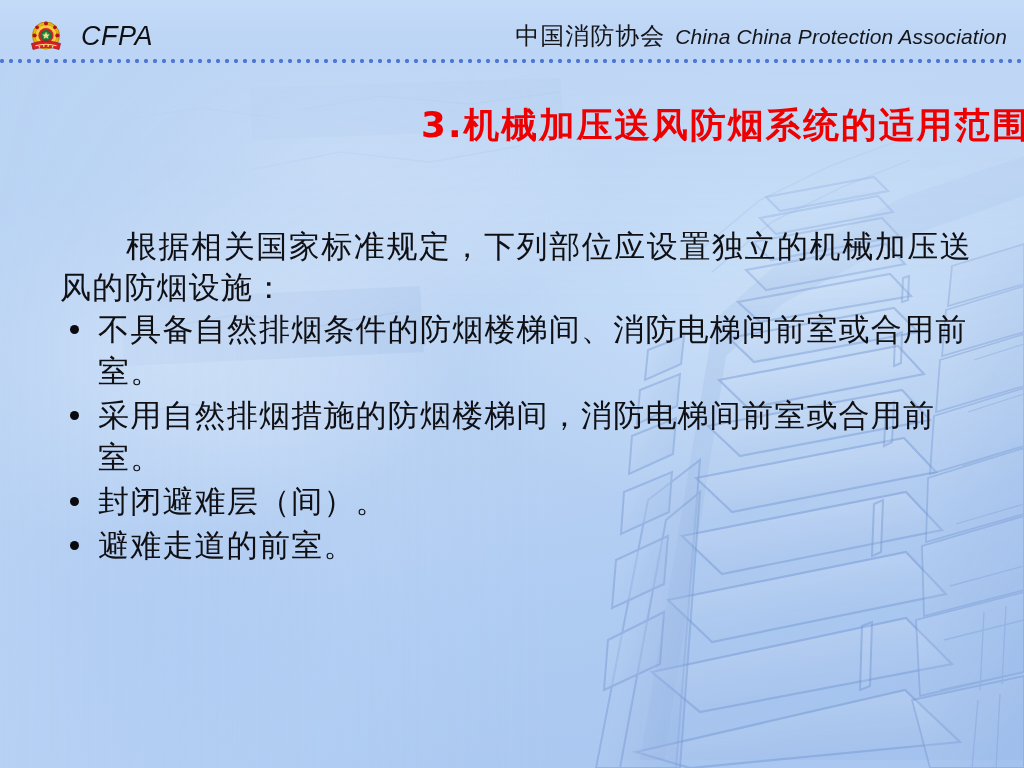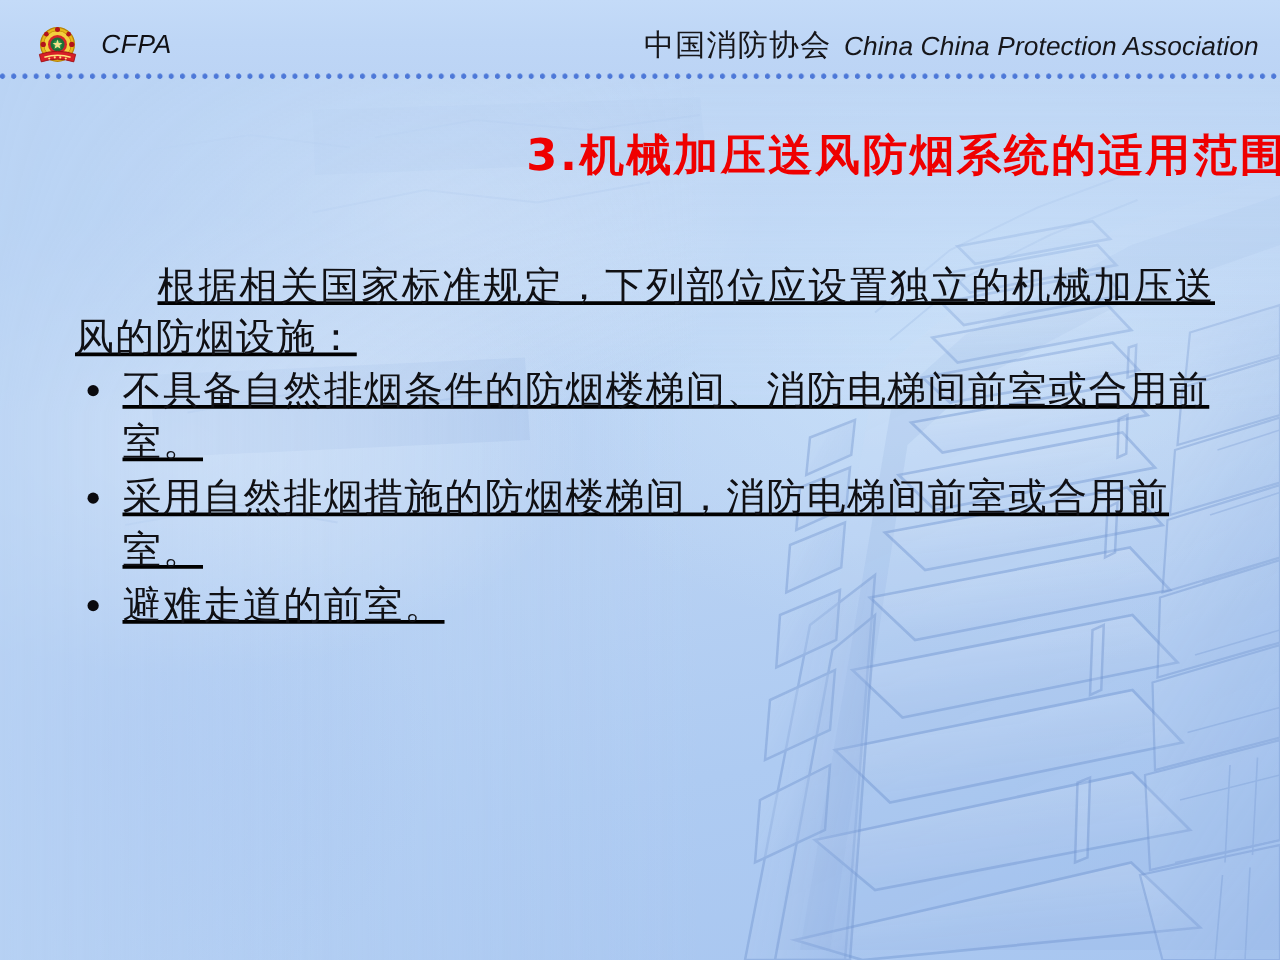--- a/index.html
+++ b/index.html
@@ -52,21 +52,21 @@
   #emblem {
     position:absolute; left:26px; top:17px;
     width:40px; height:40px;
   }
   #emblem svg { display:block; width:40px; height:40px; }
 
   #cfpa-text {
     position:absolute; left:81px; top:20px;
     font-family:"Liberation Sans", sans-serif;
     font-style:italic;
-    font-size:21px;
+    font-size:27px;
     font-weight:400;
     letter-spacing:.5px;
     color:#101014;
     line-height:32px;
   }
 
   #assoc {
     position:absolute; right:17px; top:21px;
     white-space:nowrap;
     line-height:30px;
@@ -101,24 +101,23 @@
     color:#ef0000;
     letter-spacing:2.0px;
     line-height:44px;
     white-space:nowrap;
     transform:scaleX(1.02);
     transform-origin:center;
   }
 
   
   #body {
-    position:absolute; left:0; top:209px;
+    position:absolute; left:0; top:226px;
     width:1024px;
     z-index:4;
-    text-decoration:underline;
   }
 
   #intro {
     margin:0 52px 0 60px;
     font-family:"DejaVu Sans","Liberation Sans", sans-serif;
     font-size:31px;
     color:#101014;
     line-height:41px;
     letter-spacing:1.2px;
     text-indent:66px;
@@ -306,17 +305,18 @@
     <span class="t">3.机械加压送风防烟系统的适用范围</span>
   </div>
 
   <div id="body">
 
     <p id="intro">根据相关国家标准规定，下列部位应设置独立的机械加压送风的防烟设施：</p>
 
     <ul id="bullets">
       <li>不具备自然排烟条件的防烟楼梯间、消防电梯间前室或合用前室。</li>
       <li>采用自然排烟措施的防烟楼梯间，消防电梯间前室或合用前室。</li>
+      <li>封闭避难层（间）。</li>
       <li>避难走道的前室。</li>
     </ul>
   </div>
 
 </div>
 
 </body></html>

